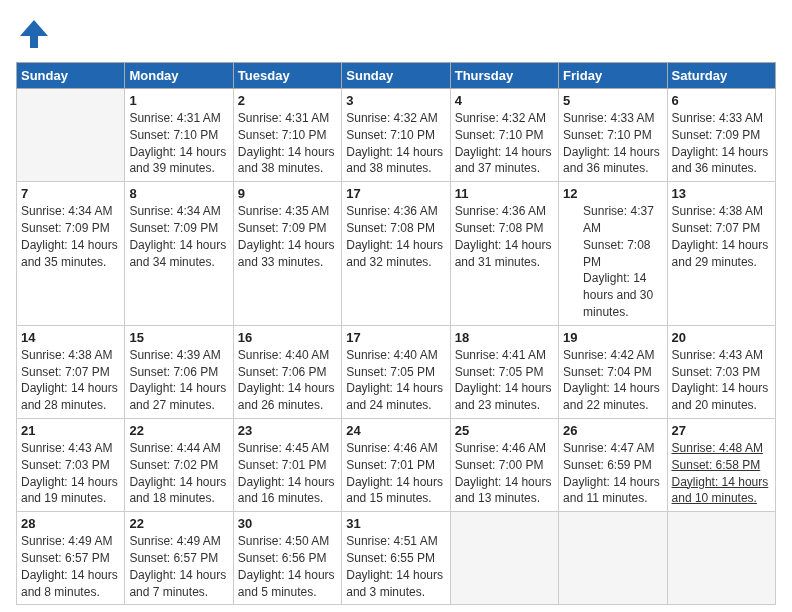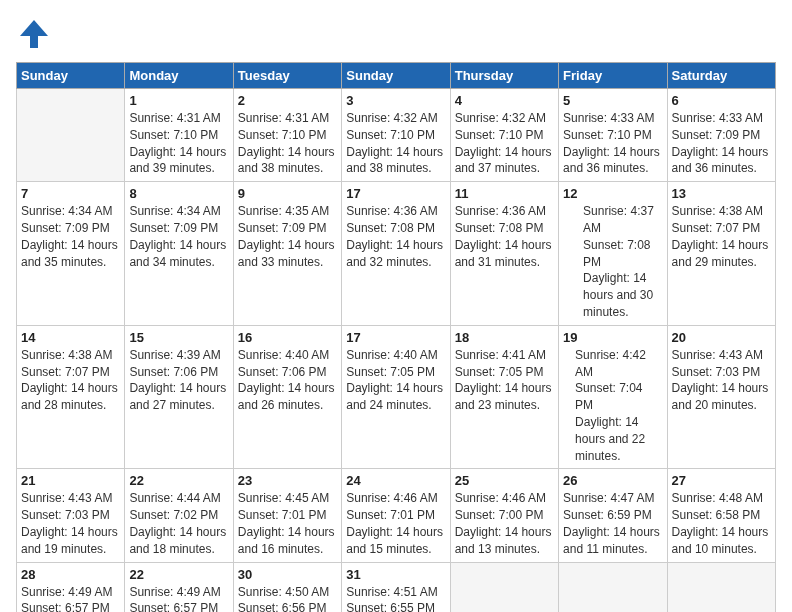--- a/index.html
+++ b/index.html
@@ -219,21 +219,21 @@
 Daylight: 14 hours and 24 minutes.</div>
         </td>
         <td>
           <span class="day-num">18</span>
           <div class="day-info" style="white-space: pre-line;">Sunrise: 4:41 AM
 Sunset: 7:05 PM
 Daylight: 14 hours and 23 minutes.</div>
         </td>
         <td>
           <span class="day-num">19</span>
-          <div class="day-info" style="white-space: pre-line; margin-left: 12px;">Sunrise: 4:42 AM
+          <div class="day-info" style="white-space: pre-line;">Sunrise: 4:42 AM
 Sunset: 7:04 PM
 Daylight: 14 hours and 22 minutes.</div>
         </td>
         <td>
           <span class="day-num">20</span>
           <div class="day-info" style="white-space: pre-line;">Sunrise: 4:43 AM
 Sunset: 7:03 PM
 Daylight: 14 hours and 20 minutes.</div>
         </td>
       </tr>
@@ -269,21 +269,21 @@
 Daylight: 14 hours and 13 minutes.</div>
         </td>
         <td>
           <span class="day-num">26</span>
           <div class="day-info" style="white-space: pre-line;">Sunrise: 4:47 AM
 Sunset: 6:59 PM
 Daylight: 14 hours and 11 minutes.</div>
         </td>
         <td>
           <span class="day-num">27</span>
-          <div class="day-info" style="white-space: pre-line;">Sunrise: 4:48 AM
+          <div class="day-info" style="white-space: pre-line; text-decoration: underline;">Sunrise: 4:48 AM
 Sunset: 6:58 PM
 Daylight: 14 hours and 10 minutes.</div>
         </td>
       </tr>
       <tr>
         <td>
           <span class="day-num">28</span>
           <div class="day-info" style="white-space: pre-line;">Sunrise: 4:49 AM
 Sunset: 6:57 PM
 Daylight: 14 hours and 8 minutes.</div>

